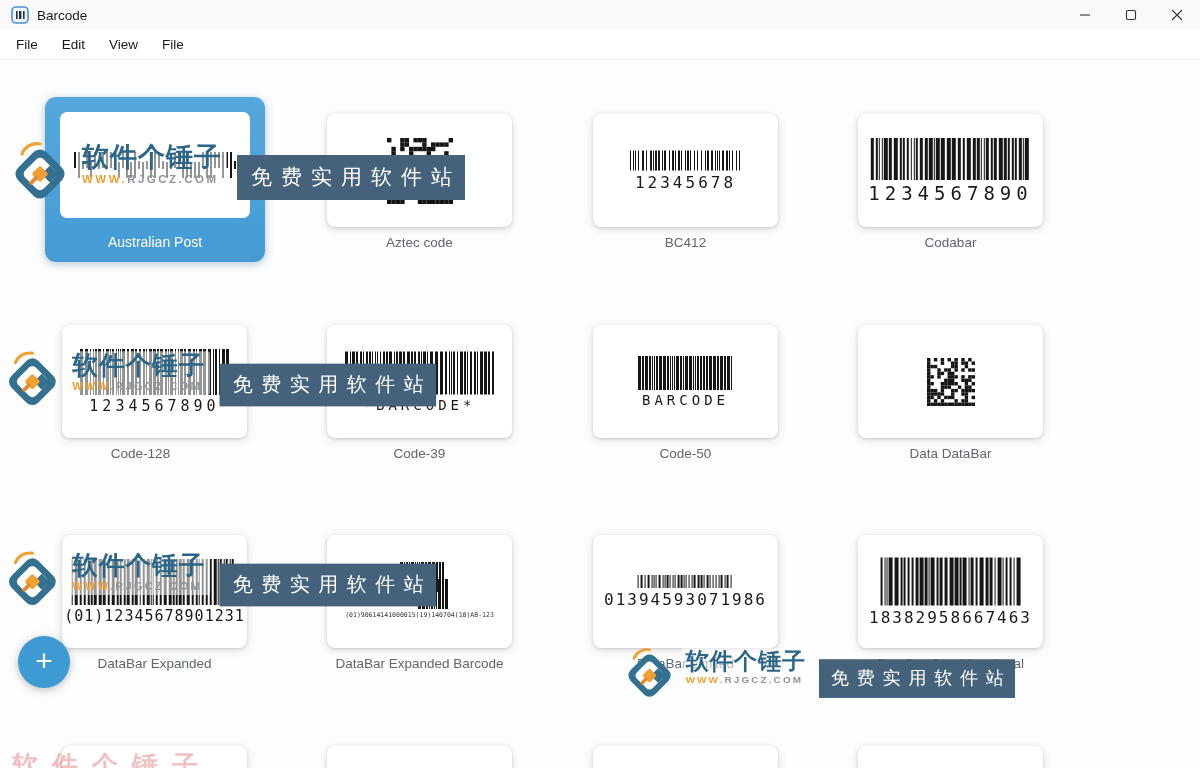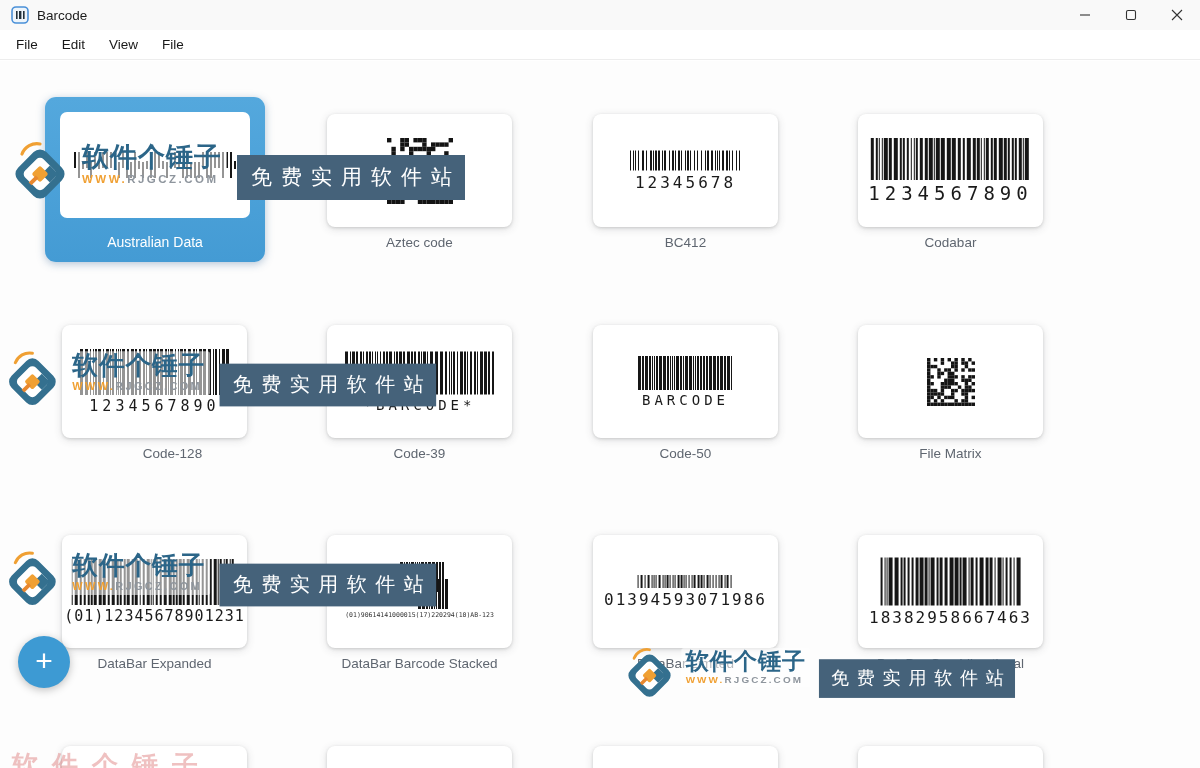--- a/index.html
+++ b/index.html
@@ -147,21 +147,21 @@
             <i style="left: 136px; width: 1.6px; top: 0px; height: 26px;"></i>
             <i style="left: 140px; width: 1.6px; top: 0px; height: 16.12px;"></i>
             <i style="left: 144px; width: 1.6px; top: 0px; height: 16.12px;"></i>
             <i style="left: 148px; width: 1.6px; top: 0px; height: 26px;"></i>
             <i style="left: 152px; width: 1.6px; top: 0px; height: 16.12px;"></i>
             <i style="left: 156px; width: 1.6px; top: 0px; height: 26px;"></i>
             <i style="left: 160px; width: 1.6px; top: 9.36px; height: 7.8px;"></i>
           </div>
         </div>
       </div>
-      <div class="sel-label">Australian Data</div>
+      <div class="sel-label">Australian Post</div>
     </div>
     <div class="card" style="left: 327px; top: 53px;">
       <div class="bc-block" style="position: absolute; left: 50%; top: 50%; transform: translate(-50%, -50%);">
         <svg width="66" height="66" viewBox="0 0 66 66" fill="#141414">
           <rect x="0.00" y="0.00" width="4.40" height="4.40"></rect>
           <rect x="0.00" y="22.00" width="4.40" height="4.40"></rect>
           <rect x="0.00" y="26.40" width="4.40" height="4.40"></rect>
           <rect x="0.00" y="30.80" width="4.40" height="4.40"></rect>
           <rect x="0.00" y="39.60" width="4.40" height="4.40"></rect>
           <rect x="0.00" y="44.00" width="4.40" height="4.40"></rect>
@@ -392,21 +392,21 @@
           <i style="left: 128px; width: 3px; height: 46px;"></i>
           <i style="left: 133px; width: 1px; height: 46px;"></i>
           <i style="left: 135px; width: 2px; height: 46px;"></i>
           <i style="left: 139px; width: 1px; height: 46px;"></i>
           <i style="left: 142px; width: 3px; height: 46px;"></i>
           <i style="left: 146px; width: 3px; height: 46px;"></i>
         </div>
         <div class="bc-text" style="font-size: 15px; letter-spacing: 4px;">1234567890</div>
       </div>
     </div>
-    <div class="card-label" style="left: 60px; top: 385px;">Code-128</div>
+    <div class="card-label" style="left: 28px; top: 385px;">Code-128</div>
     <div class="card" style="left: 327px; top: 264px;">
       <div class="bc-block" style="position: absolute; left: 50%; top: 50%; transform: translate(-50%, -50%);">
         <div class="bc-bars" style="width: 150px; height: 43px;">
           <i style="left: 0px; width: 3px; height: 43px;"></i>
           <i style="left: 5px; width: 1px; height: 43px;"></i>
           <i style="left: 7px; width: 3px; height: 43px;"></i>
           <i style="left: 11px; width: 2px; height: 43px;"></i>
           <i style="left: 15px; width: 2px; height: 43px;"></i>
           <i style="left: 18px; width: 1px; height: 43px;"></i>
           <i style="left: 21px; width: 2px; height: 43px;"></i>
@@ -601,21 +601,21 @@
           <rect x="44.57" y="3.43" width="3.43" height="3.43"></rect>
           <rect x="44.57" y="10.29" width="3.43" height="3.43"></rect>
           <rect x="44.57" y="17.14" width="3.43" height="3.43"></rect>
           <rect x="44.57" y="24.00" width="3.43" height="3.43"></rect>
           <rect x="44.57" y="30.86" width="3.43" height="3.43"></rect>
           <rect x="44.57" y="37.71" width="3.43" height="3.43"></rect>
           <rect x="44.57" y="44.57" width="3.43" height="3.43"></rect>
         </svg>
       </div>
     </div>
-    <div class="card-label" style="left: 838px; top: 385px;">File Matrix</div>
+    <div class="card-label" style="left: 838px; top: 385px;">Data DataBar</div>
     <div class="card" style="left: 62px; top: 474px;">
       <div class="bc-block" style="position: absolute; left: 50%; top: 50%; transform: translate(-50%, -50%);">
         <div class="bc-bars" style="width: 165px; height: 46px;">
           <i style="left: 0px; width: 1px; height: 46px;"></i>
           <i style="left: 3px; width: 3px; height: 46px;"></i>
           <i style="left: 8px; width: 2px; height: 46px;"></i>
           <i style="left: 12px; width: 2px; height: 46px;"></i>
           <i style="left: 16px; width: 2px; height: 46px;"></i>
           <i style="left: 19px; width: 2px; height: 46px;"></i>
           <i style="left: 22px; width: 3px; height: 46px;"></i>
@@ -685,24 +685,24 @@
           <i style="left: 4px; width: 3px; height: 30px;"></i>
           <i style="left: 8px; width: 2px; height: 30px;"></i>
           <i style="left: 11px; width: 1px; height: 30px;"></i>
           <i style="left: 13px; width: 2px; height: 30px;"></i>
           <i style="left: 16px; width: 1px; height: 30px;"></i>
           <i style="left: 18px; width: 1px; height: 30px;"></i>
           <i style="left: 20px; width: 3px; height: 30px;"></i>
           <i style="left: 24px; width: 2px; height: 30px;"></i>
           <i style="left: 27px; width: 3px; height: 30px;"></i>
         </div>
-        <div class="stk-text" style="top: 76px;">(01)90614141000015(17)220294(10)AB-123</div>
-      </div>
-    </div>
-    <div class="card-label" style="left: 307px; top: 595px;">DataBar Barcode Stacked</div>
+        <div class="stk-text" style="top: 76px;">(01)90614141000015(19)140704(10)AB-123</div>
+      </div>
+    </div>
+    <div class="card-label" style="left: 307px; top: 595px;">DataBar Expanded Barcode</div>
     <div class="card" style="left: 593px; top: 474px;">
       <div class="bc-block" style="position: absolute; left: 50%; top: 50%; transform: translate(-50%, -50%);">
         <div class="bc-bars" style="width: 96px; height: 13px;">
           <i style="left: 0px; width: 1px; height: 13px;"></i>
           <i style="left: 3px; width: 2px; height: 13px;"></i>
           <i style="left: 7px; width: 1px; height: 13px;"></i>
           <i style="left: 10px; width: 2px; height: 13px;"></i>
           <i style="left: 14px; width: 1px; height: 13px;"></i>
           <i style="left: 16px; width: 1px; height: 13px;"></i>
           <i style="left: 18px; width: 1px; height: 13px;"></i>

